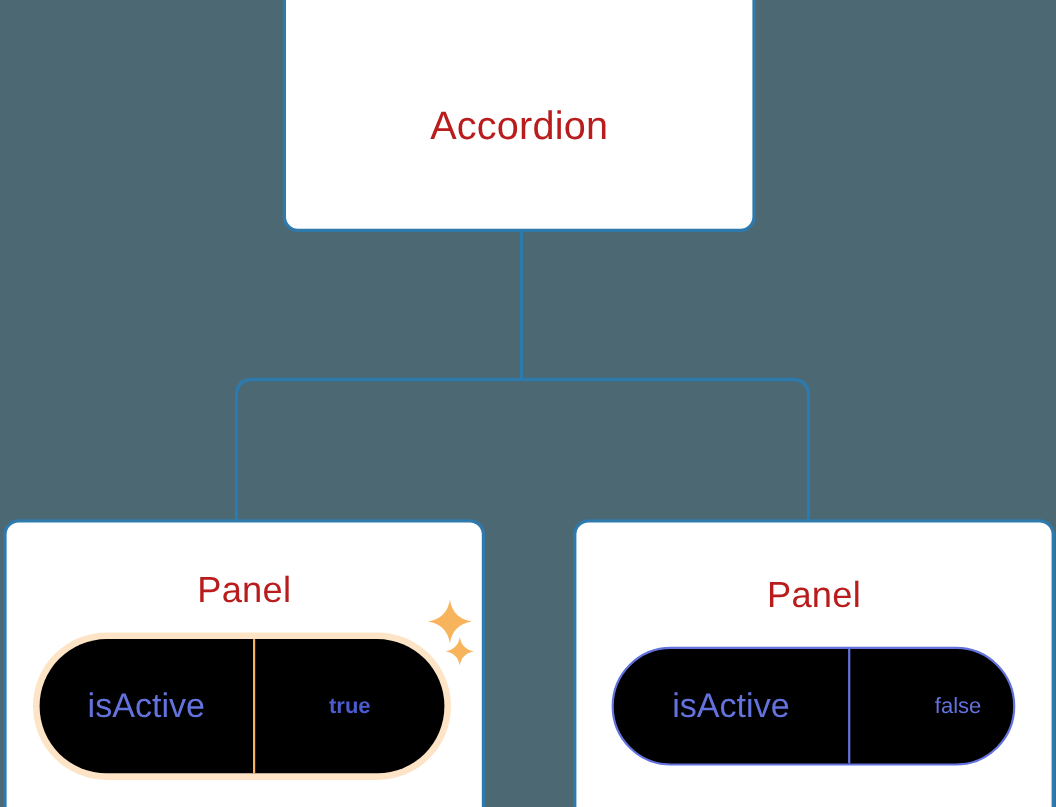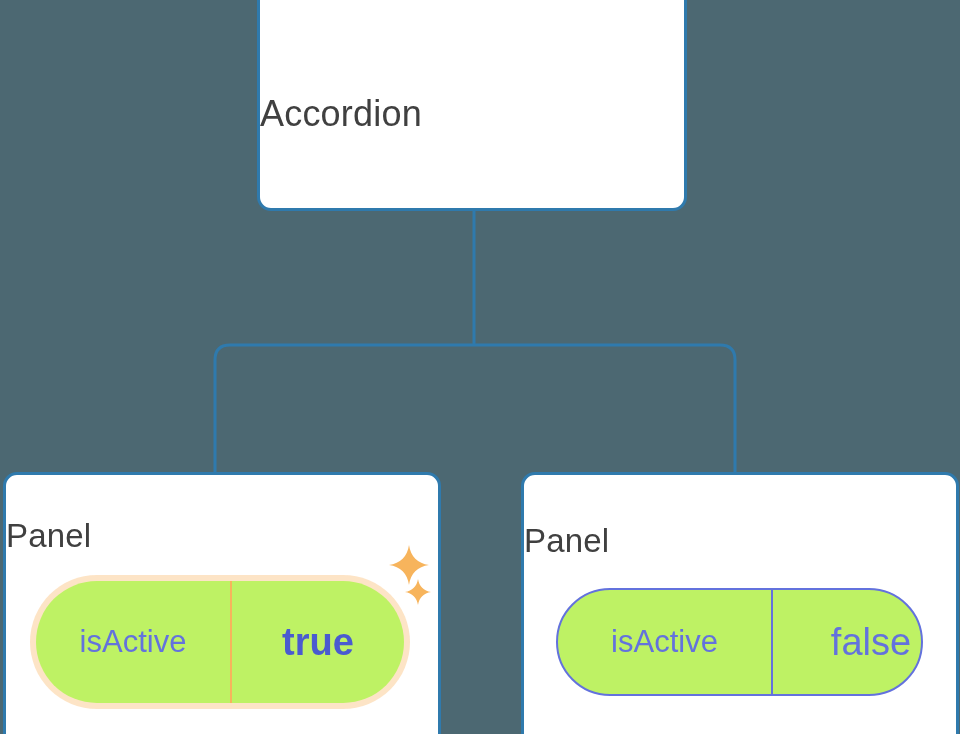--- a/index.html
+++ b/index.html
@@ -40,21 +40,22 @@
   .node-accordion {
     left: 257px;
     top: -38px;
     width: 430px;
     height: 249px;
   }
   .node-title {
     position: absolute;
     left: 0;
     right: 0;
-    color: #404040;
+    text-align: center;
+    color: #b91c1c;
     font-size: 36px;
     font-weight: 400;
     letter-spacing: 0.2px;
   }
   .node-accordion .node-title {
     top: 128px;
   }
 
   .node-panel-left {
     left: 3px;
@@ -70,36 +71,36 @@
   }
   .node-panel-left .node-title { top: 42px; font-size: 33px; }
   .node-panel-right .node-title { top: 47px; font-size: 33px; }
 
   
   .pill {
     position: absolute;
     display: flex;
     align-items: stretch;
     box-sizing: border-box;
-    background: #bef264;
+    background: #000000;
   }
   .pill-cell {
     display: flex;
     align-items: center;
     justify-content: center;
     box-sizing: border-box;
   }
   .pill-key {
     color: #6372dd;
     font-size: 31px;
     font-weight: 400;
   }
   .pill-val {
     color: #4a5bd0;
-    font-size: 38px;
+    font-size: 20px;
   }
 
   
   .pill-highlight {
     left: 36px;
     top: 581px;
     width: 368px;
     height: 122px;
     border: 6px solid #f7b košarka;
     border-color: #f7b45c;

